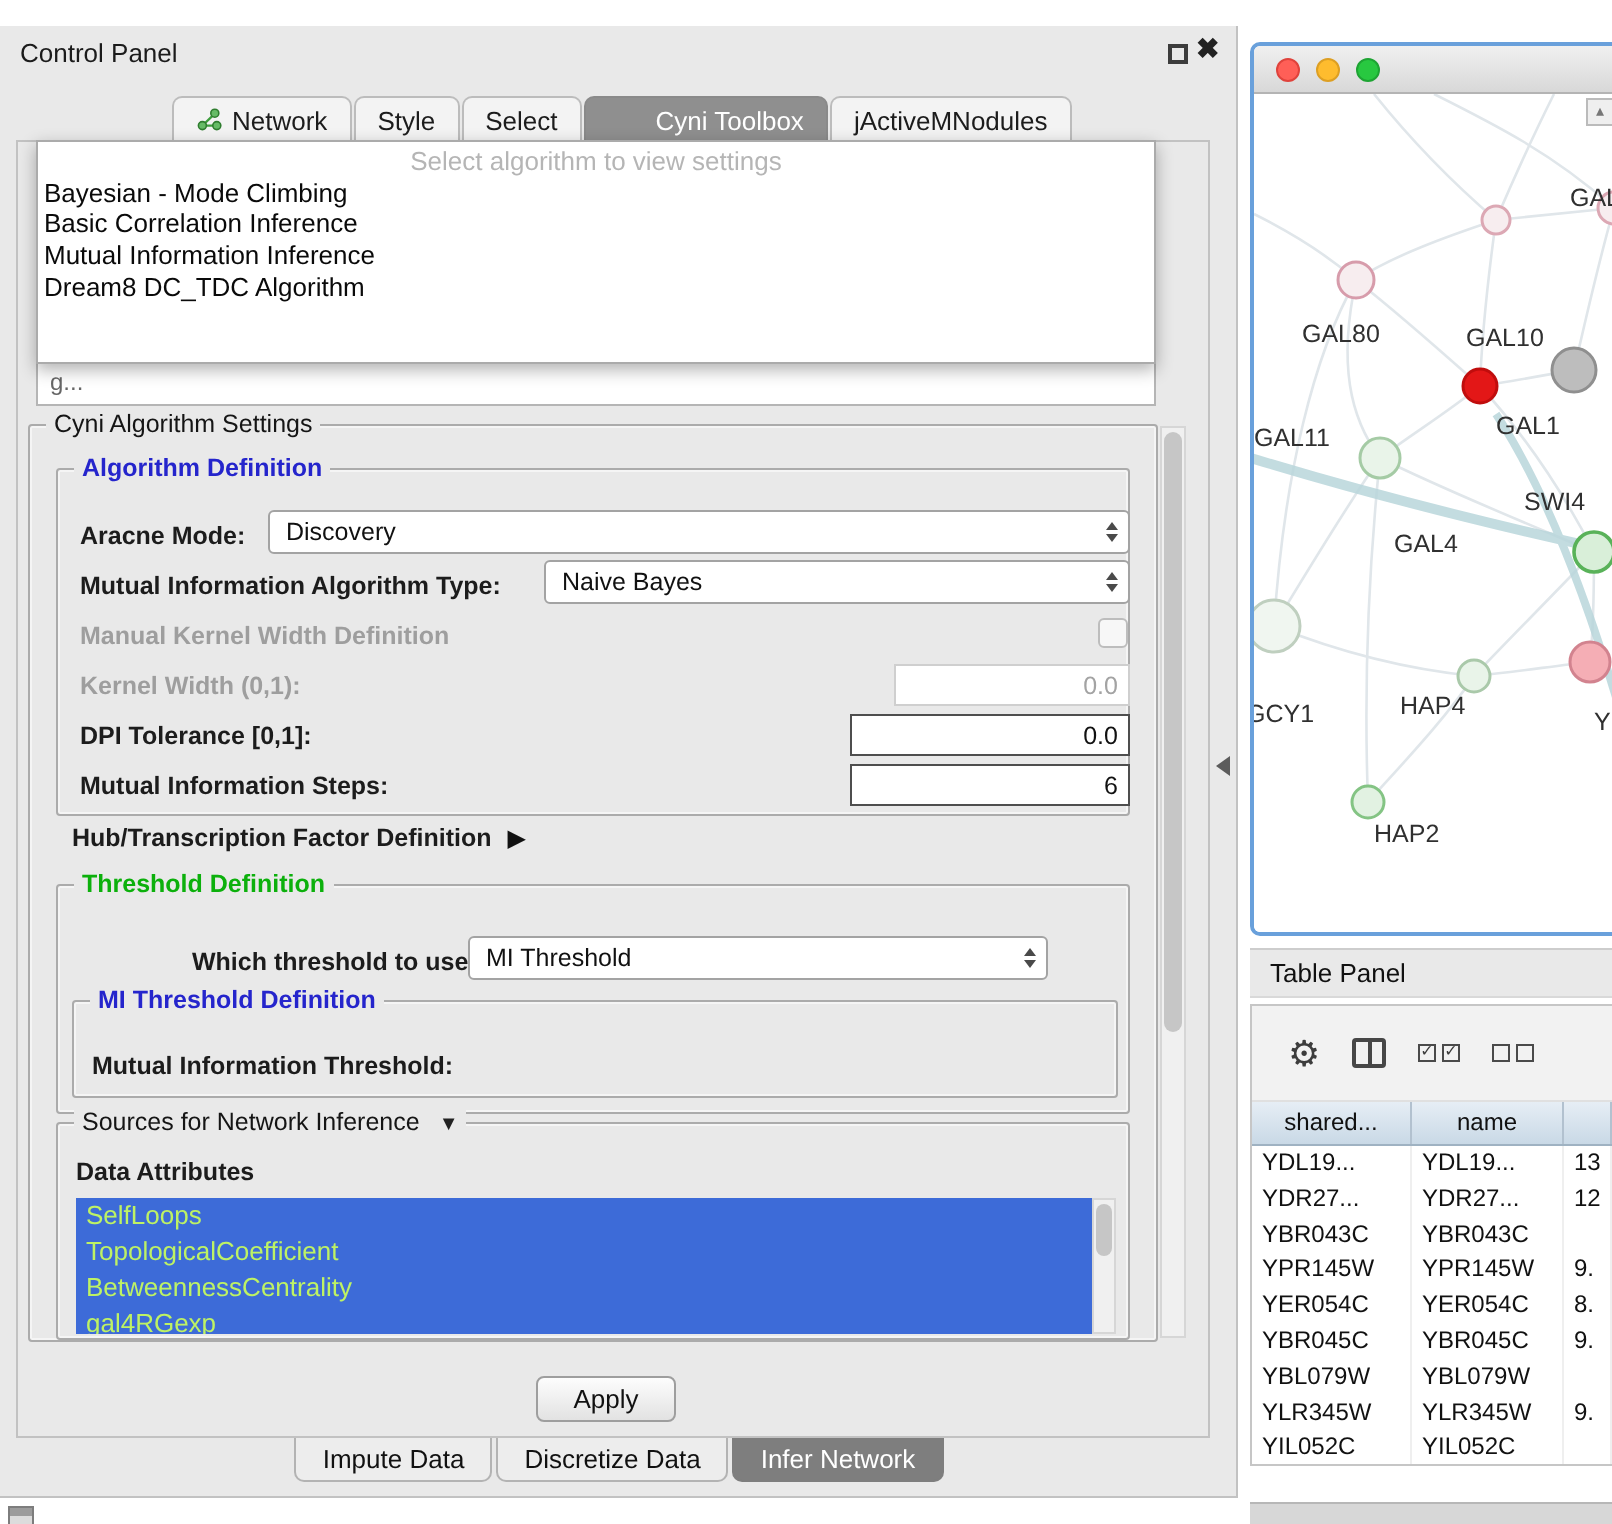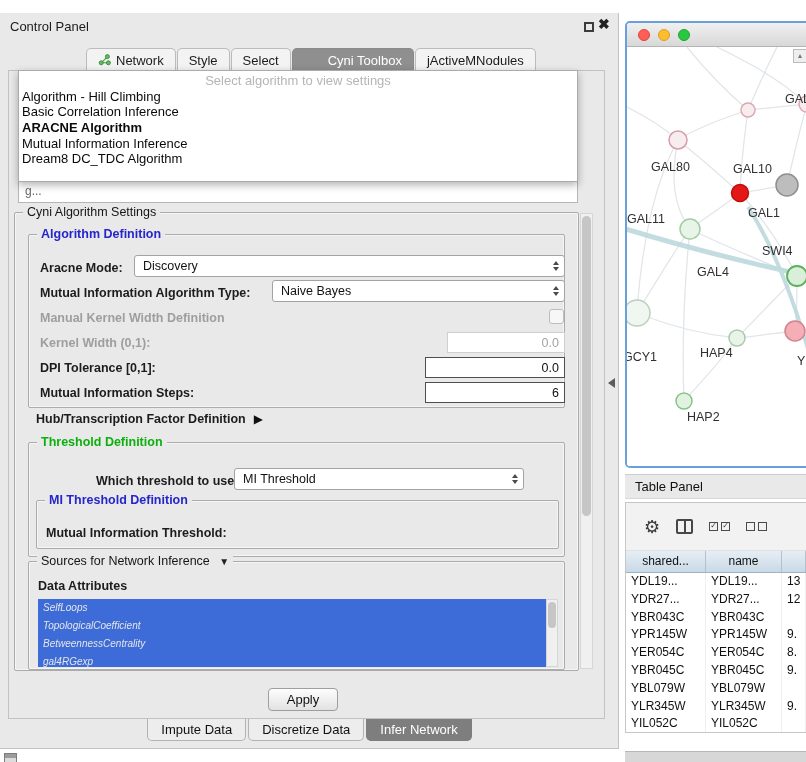--- a/index.html
+++ b/index.html
@@ -39,21 +39,21 @@
 
 .checkbox{width:15px;height:15px;background:#f7f7f7;border:1px solid #bdbdbd;border-radius:3px;}
 
 .tinput{height:21px;background:#fff;border:1px solid #4e4e4e;font-family:inherit;font-size:12.5px;text-align:right;padding:0 5px;color:#111;}
 .tinput.disabled{border-color:#cfcfcf;color:#a3a3a3;}
 
 .hubrow{display:flex;align-items:center;gap:8px;}
 .hub-arrow{font-size:12px;color:#111;}
 
 .attr-list{background:#fff;overflow:hidden;}
-.attr-item{height:18px;line-height:18px;background:#3d6bd8;color:#e5e5e5;font-size:10px;padding-left:5px;font-style:italic;}
+.attr-item{height:18px;line-height:18px;background:#3d6bd8;color:#bef264;font-size:13px;padding-left:5px;}
 
 .sb{background:#f0f0f0;border:1px solid #d6d6d6;}
 .sb-thumb{position:absolute;left:1px;right:1px;background:#c6c6c6;border-radius:6px;}
 
 .apply{border:1px solid #9e9e9e;border-radius:4px;background:linear-gradient(#fdfdfd,#e2e2e2);font-family:inherit;font-size:13px;color:#111;}
 
 .btabrow{display:flex;justify-content:center;}
 .btab{height:22px;line-height:21px;padding:0 13px;background:#ededed;border:1px solid #b3b3b3;border-top:none;border-radius:0 0 5px 5px;margin:0 1px;font-size:13px;white-space:nowrap;}
 .btab.selected{background:#7e7e7e;border-color:#7e7e7e;color:#fff;}
 
@@ -212,23 +212,22 @@
   <div class="abs btabrow" style="left:0;top:706px;width:619px;">
     <div class="btab"><span>Impute Data</span></div>
     <div class="btab"><span>Discretize Data</span></div>
     <div class="btab selected"><span>Infer Network</span></div>
   </div>
 
   <div class="abs collapse-arrow" style="left:608px;top:365px;"></div>
 
   <div class="abs popup" style="left:18px;top:57px;width:560px;height:112px;">
     <div class="ph">Select algorithm to view settings</div>
-    <div class="pitem">Algorithm - Hill Climbing</div>
+    <div class="pitem">Bayesian - Mode Climbing</div>
     <div class="pitem">Basic Correlation Inference</div>
-    <div class="pitem selected">ARACNE Algorithm</div>
     <div class="pitem">Mutual Information Inference</div>
     <div class="pitem">Dream8 DC_TDC Algorithm</div>
   </div>
 
   <div class="abs netwin" style="left:625px;top:8px;width:195px;height:447px;">
     <div class="net-title">
       <span class="tl red"></span>
       <span class="tl yellow"></span>
       <span class="tl green"></span>
     </div>

